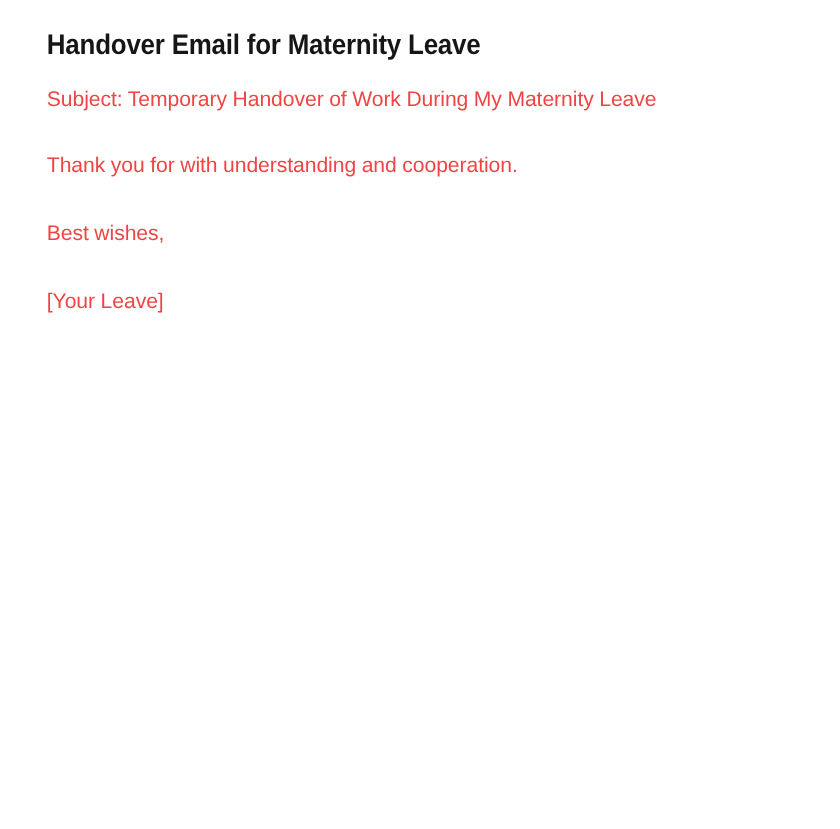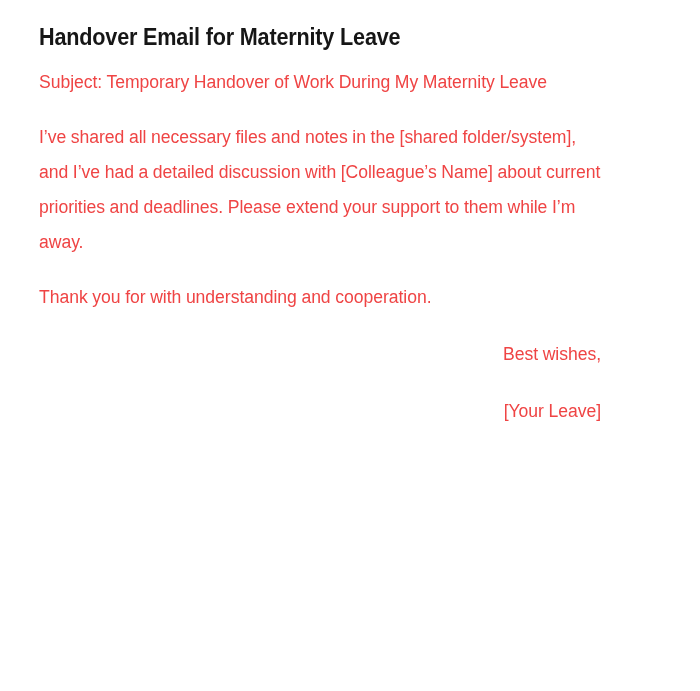--- a/index.html
+++ b/index.html
@@ -60,37 +60,35 @@
   .para.subject {
     margin-top: 0;
   }
 
   .para.salutation {
     margin-top: 19px;
   }
 
   .para.closing-line {
     margin-top: 22px;
-    text-align: right;
   }
 </style>
 </head>
 <body>
 
 <div class="document">
 
   <h1 class="doc-title">Handover Email for Maternity Leave</h1>
 
   <div class="doc-body">
 
     <p class="para subject">Subject: Temporary Handover of Work During My Maternity Leave</p>
 
 
 
-    <p class="para">I’ve shared all necessary files and notes in the [shared folder/system], and I’ve had a detailed discussion with [Colleague’s Name] about current priorities and deadlines. Please extend your support to them while I’m away.</p>
 
     <p class="para">Thank you for with understanding and cooperation.</p>
 
     <p class="para closing-line">Best wishes,</p>
 
     <p class="para closing-line">[Your Leave]</p>
 
   </div>
 </div>
 

